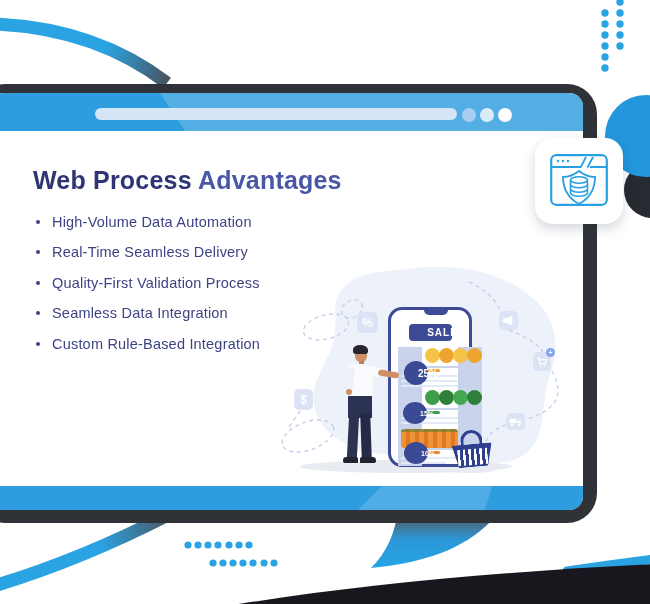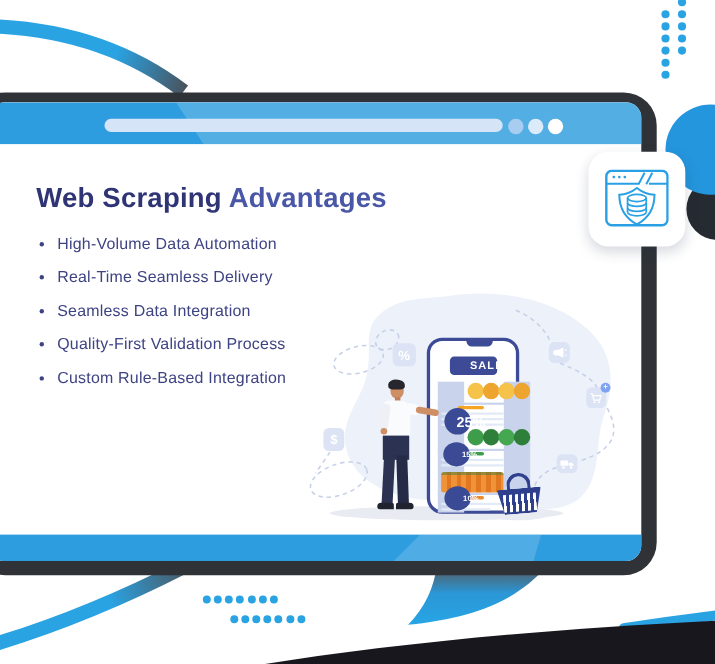--- a/index.html
+++ b/index.html
@@ -175,38 +175,38 @@
           <span class="windot wd3"></span>
         </div>
       </div>
       <div class="bottombar">
         <div class="bottombar-overlay"></div>
       </div>
     </div>
   </div>
 
   <div class="content">
-    <h1 class="page-title"><span>Web Scraping</span> <span class="accent">Advantages</span></h1>
+    <h1 class="page-title"><span>Web Process</span> <span class="accent">Advantages</span></h1>
 
     <ul class="adv-list">
       <li>
           <span class="bdot"></span>
           <span>High-Volume Data Automation</span>
         </li>
       <li>
           <span class="bdot"></span>
           <span>Real-Time Seamless Delivery</span>
         </li>
       <li>
           <span class="bdot"></span>
+          <span>Quality-First Validation Process</span>
+        </li>
+      <li>
+          <span class="bdot"></span>
           <span>Seamless Data Integration</span>
-        </li>
-      <li>
-          <span class="bdot"></span>
-          <span>Quality-First Validation Process</span>
         </li>
       <li>
           <span class="bdot"></span>
           <span>Custom Rule-Based Integration</span>
         </li>
     </ul>
 
     <div class="scene">
       <svg class="abs" style="left:0;top:0;" width="650" height="604" viewBox="0 0 650 604">
         <path d="M 408 269 C 455 262 505 272 535 300 C 560 323 558 352 549 378 C 540 404 548 432 528 452 C 508 470 470 462 440 456 C 415 451 395 458 370 452 C 340 445 318 430 314 404 C 310 380 330 362 334 338 C 338 314 330 300 345 286 C 362 270 385 272 408 269 Z" fill="#EDF1FA"></path>
@@ -264,21 +264,21 @@
           <i style="background:#F6C34A;"></i>
             <i style="background:#EDA52F;"></i>
             <i style="background:#F6C34A;"></i>
             <i style="background:#EDA52F;"></i>
         </div>
         <div class="in board" style="top:55.5px;"></div>
         <div class="in uline" style="top:59px;background:#F5A523;"></div>
         <div class="in pline" style="top:64.5px;"></div>
         <div class="in pline" style="top:69.5px;"></div>
         <div class="in pline" style="top:74.5px;"></div>
-        <div class="in badge" style="left:13px;top:51px;width:24px;height:24px;font-size:13px;margin-top:10px;">25%</div>
+        <div class="in badge" style="left:13px;top:51px;width:24px;height:24px;font-size:10px;">25%</div>
 
         <div class="in produce" style="top:78px;">
           <i style="background:#3E9D4A;"></i>
             <i style="background:#2E7F39;"></i>
             <i style="background:#45A851;"></i>
             <i style="background:#2E7F39;"></i>
         </div>
         <div class="in board" style="top:97.5px;"></div>
         <div class="in uline" style="top:101px;background:#3E9D4A;"></div>
         <div class="in pline" style="top:106.5px;"></div>

